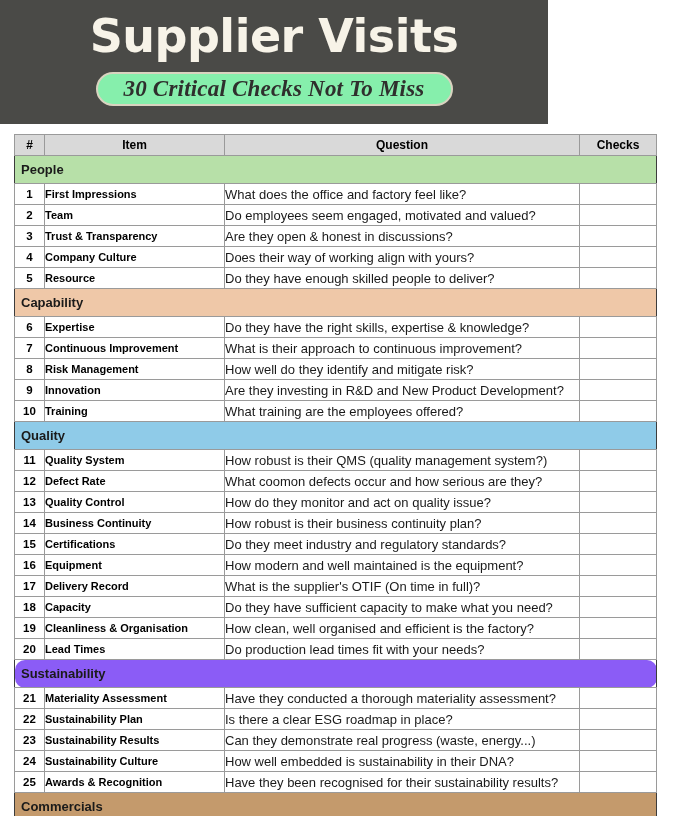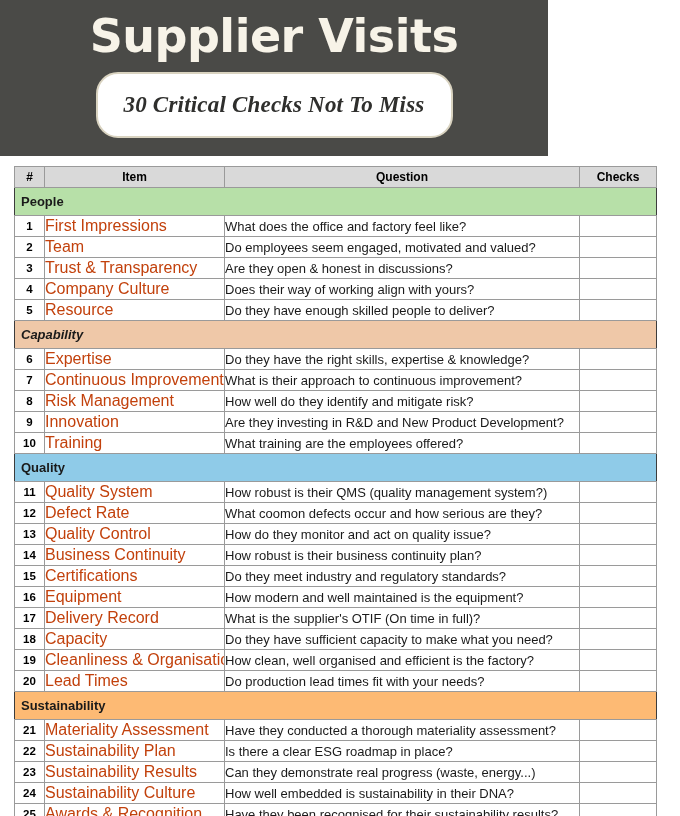--- a/index.html
+++ b/index.html
@@ -30,24 +30,24 @@
     font-family: "DejaVu Sans", sans-serif;
     font-weight: bold;
     font-size: 46px;
     color: #f7f3e8;
     letter-spacing: -0.5px;
     line-height: 1.05;
     margin: 0 0 12px 0;
   }
   .subtitle-pill {
     display: inline-block;
-    background: #ffffff;
+    background: #86efac;
     border: 2px solid #d9d3c0;
     border-radius: 22px;
-    padding: 18px 26px;
+    padding: 2px 26px;
   }
   .subtitle-text {
     font-family: "Liberation Serif", serif;
     font-style: italic;
     font-weight: bold;
     font-size: 23px;
     color: #2f2f2d;
     letter-spacing: 0.2px;
   }
   
@@ -92,23 +92,23 @@
     height: 20px;
   }
   td.num {
     text-align: center;
     font-size: 11.5px;
     font-weight: bold;
     color: #000;
   }
   td.item {
     padding-left: 13px;
-    font-size: 16px;
-    font-weight: normal;
-    color: #c2410c;
+    font-size: 11px;
+    font-weight: bold;
+    color: #000000;
     white-space: nowrap;
     overflow: hidden;
   }
   td.question {
     padding-left: 5px;
     font-size: 13px;
     color: #1a1a1a;
     white-space: nowrap;
     overflow: hidden;
   }
@@ -172,21 +172,21 @@
             <td class="question">Does their way of working align with yours?</td>
             <td class="check"></td>
           </tr>
           <tr class="row">
             <td class="num">5</td>
             <td class="item">Resource</td>
             <td class="question">Do they have enough skilled people to deliver?</td>
             <td class="check"></td>
           </tr>
           <tr class="section">
-            <td colspan="4" style="background: rgb(239, 200, 168); font-style: italic;">Capability</td>
+            <td colspan="4" style="background: rgb(239, 200, 168);">Capability</td>
           </tr>
           <tr class="row">
             <td class="num">6</td>
             <td class="item">Expertise</td>
             <td class="question">Do they have the right skills, expertise &amp; knowledge?</td>
             <td class="check"></td>
           </tr>
           <tr class="row">
             <td class="num">7</td>
             <td class="item">Continuous Improvement</td>
@@ -268,21 +268,21 @@
             <td class="question">How clean, well organised and efficient is the factory?</td>
             <td class="check"></td>
           </tr>
           <tr class="row">
             <td class="num">20</td>
             <td class="item">Lead Times</td>
             <td class="question">Do production lead times fit with your needs?</td>
             <td class="check"></td>
           </tr>
           <tr class="section">
-            <td colspan="4" style="background: #fdba74;">Sustainability</td>
+            <td colspan="4" style="background: #8b5cf6; border-radius: 10px;">Sustainability</td>
           </tr>
           <tr class="row">
             <td class="num">21</td>
             <td class="item">Materiality Assessment</td>
             <td class="question">Have they conducted a thorough materiality assessment?</td>
             <td class="check"></td>
           </tr>
           <tr class="row">
             <td class="num">22</td>
             <td class="item">Sustainability Plan</td>

